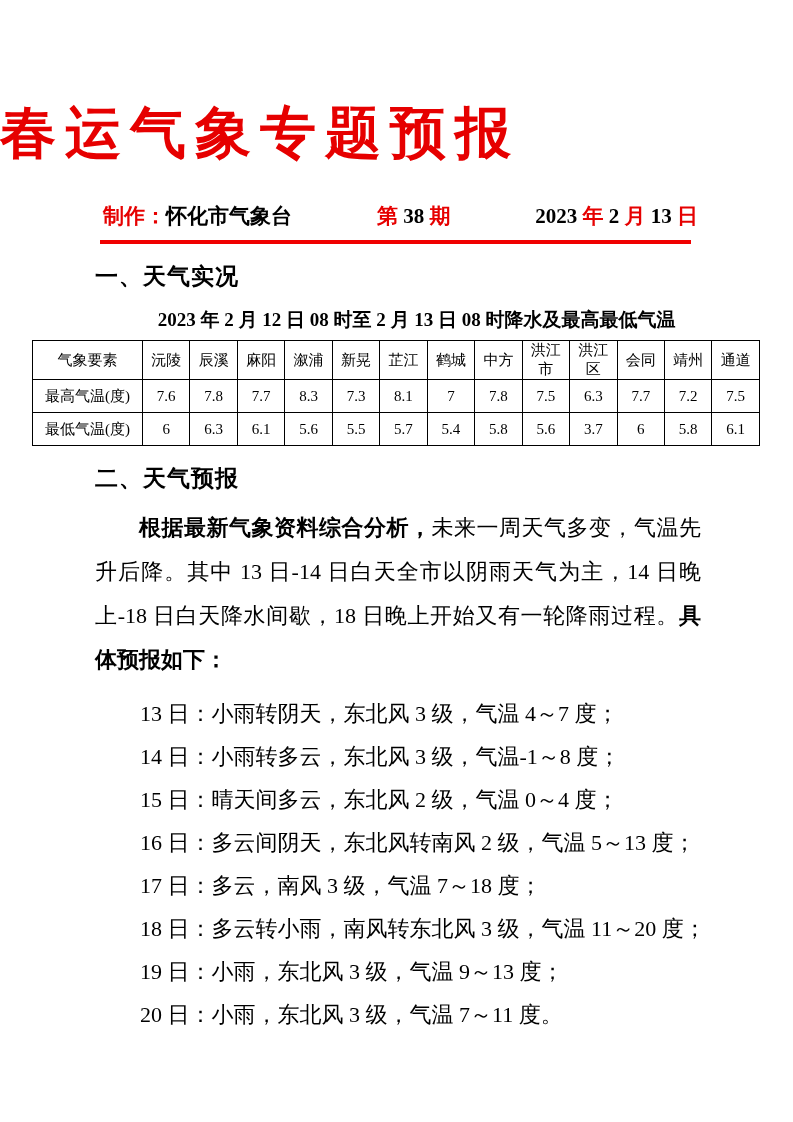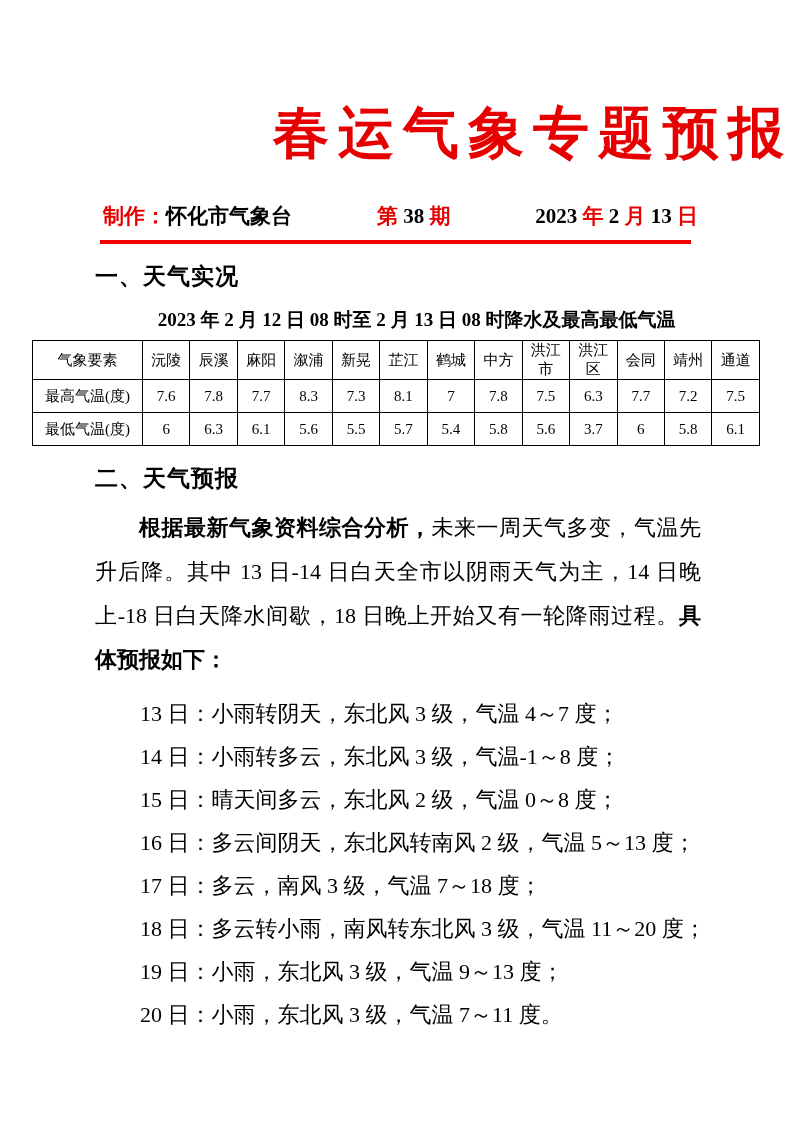--- a/index.html
+++ b/index.html
@@ -8,21 +8,21 @@
     position:relative;
     width:793px; height:1122px;
     margin:0 auto;
     background:#ffffff;
     font-family:"Liberation Serif","DejaVu Serif",serif;
     color:#000;
     overflow:hidden;
   }
   .doc-title {
     margin-top:92px;
-    text-align:right;
+    text-align:left;
     color:#e60000;
     font-size:56px;
     font-weight:bold;
     letter-spacing:9px;
     line-height:82px;
     font-family:"Liberation Serif","DejaVu Serif",serif;
   }
   .meta-row {
     display:flex;
     justify-content:space-between;
@@ -172,21 +172,21 @@
   <div class="section2">
     <div class="section-heading">二、天气预报</div>
 
     <p class="forecast-paragraph">
       <span class="bold">根据最新气象资料综合分析，</span><span>未来一周天气多变，气温先升后降。其中 13 日-14 日白天全市以阴雨天气为主，14 日晚上-18 日白天降水间歇，18 日晚上开始又有一轮降雨过程。</span><span class="bold">具体预报如下：</span>
     </p>
 
     <div class="forecast-list">
       <div class="forecast-item">13 日：小雨转阴天，东北风 3 级，气温 4～7 度；</div>
       <div class="forecast-item">14 日：小雨转多云，东北风 3 级，气温-1～8 度；</div>
-      <div class="forecast-item">15 日：晴天间多云，东北风 2 级，气温 0～8 度；</div>
+      <div class="forecast-item">15 日：晴天间多云，东北风 2 级，气温 0～4 度；</div>
       <div class="forecast-item">16 日：多云间阴天，东北风转南风 2 级，气温 5～13 度；</div>
       <div class="forecast-item">17 日：多云，南风 3 级，气温 7～18 度；</div>
       <div class="forecast-item">18 日：多云转小雨，南风转东北风 3 级，气温 11～20 度；</div>
       <div class="forecast-item">19 日：小雨，东北风 3 级，气温 9～13 度；</div>
       <div class="forecast-item">20 日：小雨，东北风 3 级，气温 7～11 度。</div>
     </div>
   </div>
 
 </div>
 

